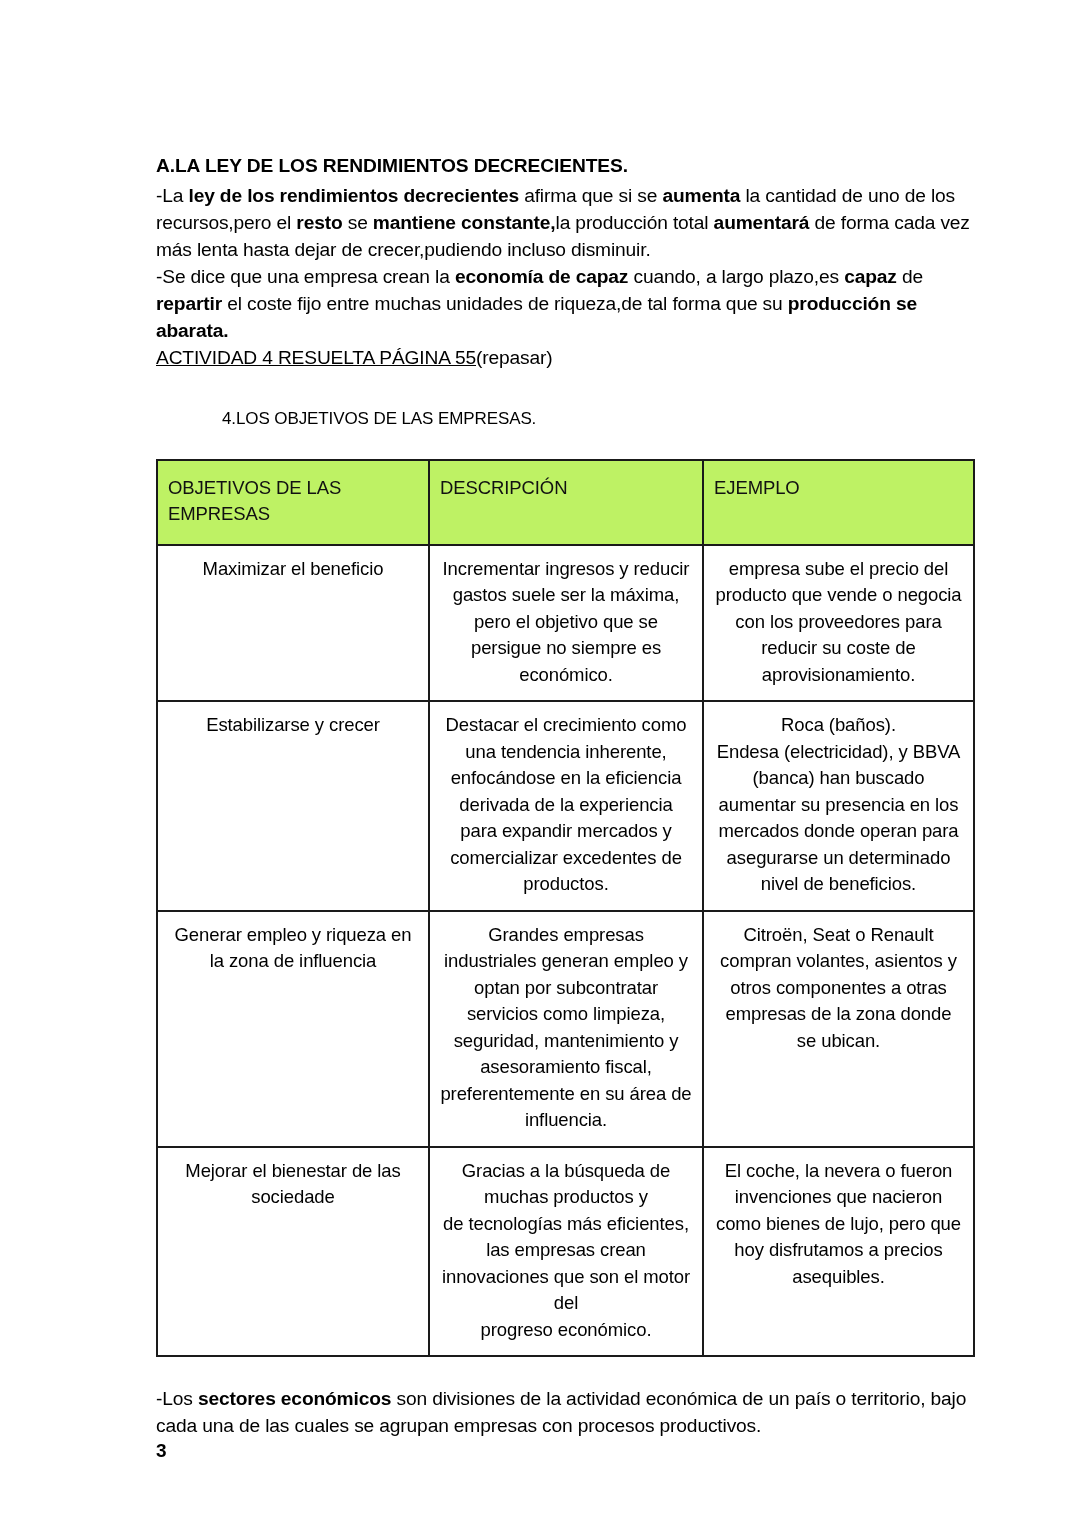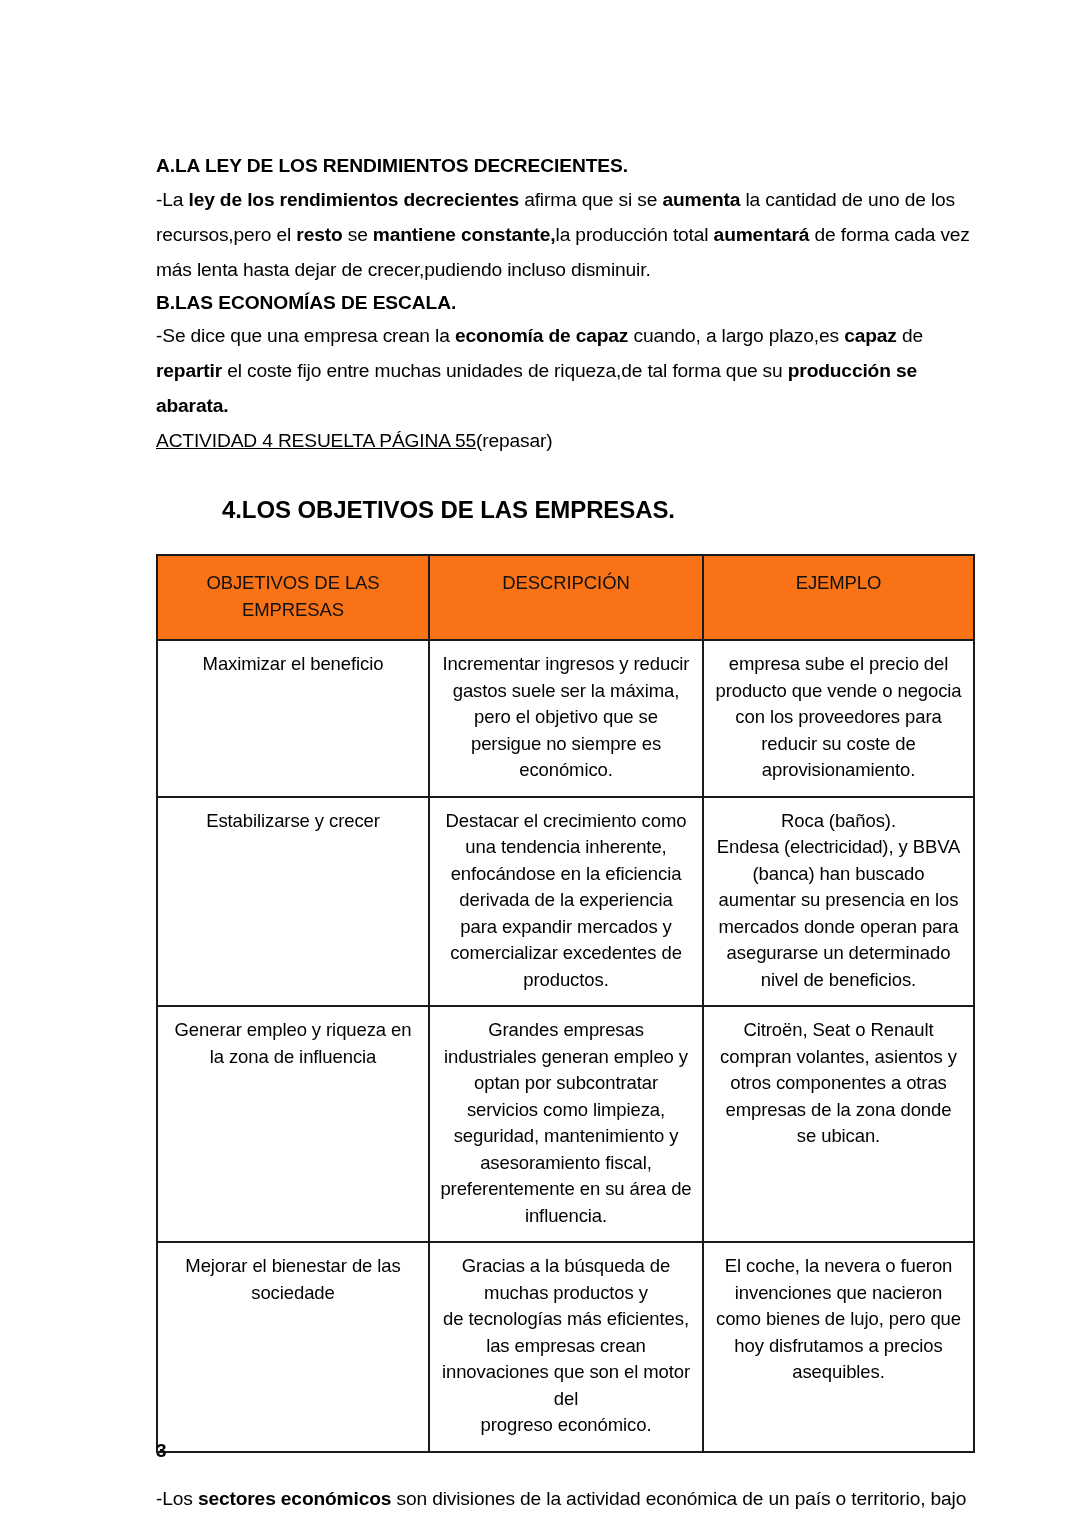--- a/index.html
+++ b/index.html
@@ -25,41 +25,41 @@
     margin-left: 28px;
   }
   .content {
     position: absolute;
     left: 128px;
     top: 150px;
     width: 822px;
   }
   .para {
     font-size: 19.2px;
-    line-height: 35px;
+    line-height: 27px;
     letter-spacing: -0.15px;
     margin: 0;
     text-align: left;
   }
   .para b, .bold {
     font-weight: bold;
   }
   .heading {
     font-size: 19.2px;
     line-height: 31.5px;
     font-weight: bold;
     margin: 0;
     letter-spacing: -0.1px;
   }
   .underlined {
     text-decoration: underline;
   }
   .section-title {
-    font-size: 24px;
-    font-weight: bold;
+    font-size: 17px;
+    font-weight: normal;
     margin: 0;
     padding-left: 66px;
     letter-spacing: -0.1px;
   }
   .spacer-before-title { height: 38px; }
   .spacer-after-title { height: 30px; }
   .spacer-after-table { height: 28px; }
 
   table.objectives {
     border-collapse: collapse;
@@ -70,22 +70,22 @@
   table.objectives th,
   table.objectives td {
     border: 2px solid #1a1a1a;
     vertical-align: top;
     padding: 10px 10px 12px 10px;
     font-size: 18.5px;
     line-height: 26.5px;
     letter-spacing: -0.1px;
   }
   table.objectives thead th {
-    background: #f97316;
-    text-align: center;
+    background: #bef264;
+    text-align: left;
     font-weight: normal;
     padding-top: 14px;
     padding-bottom: 16px;
     color: #111111;
   }
   col.c1 { width: 272px; }
   col.c2 { width: 274px; }
   col.c3 { width: 271px; }
 
   td.center { text-align: center; }
@@ -106,21 +106,20 @@
 <body>
 
 <div class="page">
 
   <div class="content">
 
     <p class="heading">A.LA LEY DE LOS RENDIMIENTOS DECRECIENTES.</p>
 
     <p class="para"><span>-La </span><b>ley de los rendimientos decrecientes</b><span> afirma que si se </span><b>aumenta</b><span> la cantidad de uno de los recursos,pero el </span><b>resto</b><span> se </span><b>mantiene constante,</b><span>la producción total </span><b>aumentará</b><span> de forma cada vez más lenta hasta dejar de crecer,pudiendo incluso disminuir.</span></p>
 
-    <p class="heading">B.LAS ECONOMÍAS DE ESCALA.</p>
 
     <p class="para"><span>-Se dice que una empresa crean la </span><b>economía de capaz</b><span> cuando, a largo plazo,es </span><b>capaz</b><span> de </span><b>repartir</b><span> el coste fijo entre muchas unidades de riqueza,de tal forma que su </span><b>producción se abarata.</b></p>
 
     <p class="para"><span class="underlined">ACTIVIDAD 4 RESUELTA PÁGINA 55</span><span>(repasar)</span></p>
 
     <div class="spacer-before-title"></div>
 
     <p class="section-title">4.LOS OBJETIVOS DE LAS EMPRESAS.</p>
 
     <div class="spacer-after-title"></div>

